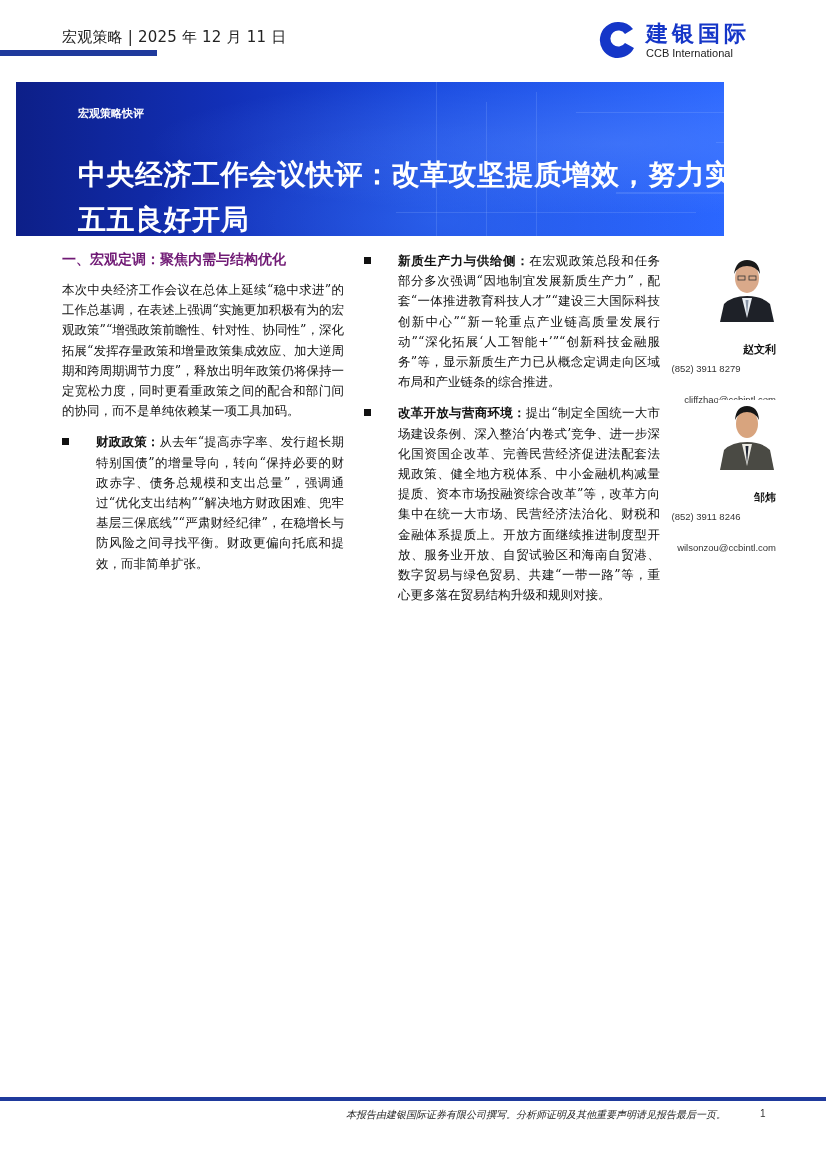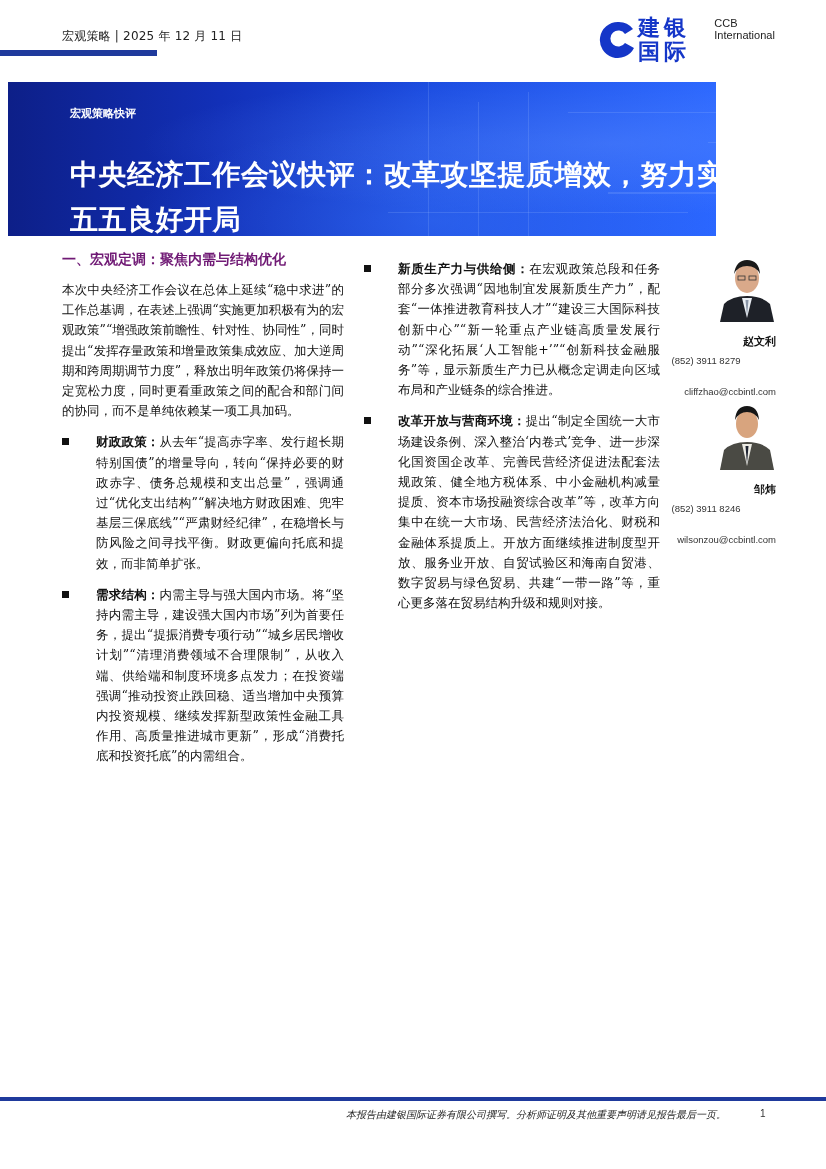--- a/index.html
+++ b/index.html
@@ -1,54 +1,54 @@
 <!DOCTYPE html>
 <html><head>
   <meta charset="utf-8">
   <style>
     * { box-sizing: border-box; margin: 0; padding: 0; }
     html, body { width: 826px; height: 1169px; background: #ffffff; overflow: hidden; }
     body { position: relative; font-family: "DejaVu Serif", "Liberation Serif", serif; color: #111; }
 
     
-    .top-meta { position: absolute; left: 62px; top: 28px; font-size: 12px; color: #222; letter-spacing: 0.2px; font-family: "DejaVu Sans", sans-serif; }
+    .top-meta { position: absolute; left: 62px; top: 28px; font-size: 15px; color: #222; letter-spacing: 0.2px; font-family: "DejaVu Sans", sans-serif; }
     .top-rule { position: absolute; left: 0; top: 50px; width: 157px; height: 6px; background: #1f3a9c; }
     .logo { position: absolute; left: 598px; top: 18px; width: 180px; height: 44px; display: flex; align-items: center; }
     .logo-mark { width: 40px; height: 40px; position: relative; }
-    .logo-text { display: flex; flex-direction: row; }
+    .logo-text { margin-left: 8px; display: flex; flex-direction: column; }
     .logo-cn { font-family: "DejaVu Sans", sans-serif; font-weight: bold; font-size: 22px; color: #1536c8; letter-spacing: 4px; line-height: 24px; }
     .logo-en { font-family: "Liberation Sans", sans-serif; font-size: 11px; color: #222; line-height: 12px; margin-top: 1px; }
 
     
-    .banner { position: absolute; left: 8px; top: 82px; width: 708px; height: 154px;
+    .banner { position: absolute; left: 16px; top: 82px; width: 708px; height: 154px;
       background:
         radial-gradient(ellipse at 85% 40%, rgba(90,140,255,0.45) 0%, rgba(60,100,255,0) 55%),
         radial-gradient(ellipse at 60% 90%, rgba(70,130,255,0.35) 0%, rgba(60,100,255,0) 50%),
         linear-gradient(90deg, #0d1f88 0%, #1230b8 30%, #1a4be0 60%, #2a66ff 100%);
       overflow: hidden; }
     .banner .deco-line { position: absolute; background: rgba(170,200,255,0.18); }
     .banner-kicker { position: absolute; left: 62px; top: 24px; font-family: "DejaVu Sans", sans-serif; font-weight: bold; font-size: 11px; color: #fff; }
     .banner-title { position: absolute; left: 62px; top: 50px; width: 740px; font-family: "DejaVu Sans", sans-serif; font-weight: bold; font-size: 28px; line-height: 45px; color: #fff; letter-spacing: 0.5px; margin-top: 20px; }
 
     
     .section-title { position: absolute; left: 62px; top: 251px; font-family: "DejaVu Sans", sans-serif; font-weight: bold; font-size: 14px; color: #701a75; }
 
     
     .col { position: absolute; font-size: 12.5px; line-height: 20.2px; color: #111; text-align: justify; }
     .col-left { left: 62px; top: 280px; width: 282px; }
-    .col-mid { left: 364px; top: 251px; width: 296px; margin-top: 8px; }
+    .col-mid { left: 364px; top: 251px; width: 296px; }
     .para { margin-bottom: 11px; }
     .bullet { position: relative; padding-left: 34px; margin-bottom: 11px; }
     .bullet .sq { position: absolute; left: 0; top: 6px; width: 7px; height: 7px; background: #111; }
     .bullet .lead { font-weight: bold; font-family: "DejaVu Sans", sans-serif; }
 
     
     .analyst { position: absolute; right: 50px; width: 140px; text-align: right; font-family: "Liberation Sans", sans-serif; }
     .analyst .photo { width: 58px; height: 70px; margin-left: auto; margin-right: 0; position: relative; overflow: hidden; background: #fff; }
-    .analyst .name { font-family: "DejaVu Sans", sans-serif; font-weight: bold; font-size: 11px; color: #111; margin-top: 12px; }
+    .analyst .name { font-family: "DejaVu Sans", sans-serif; font-weight: bold; font-size: 11px; color: #111; margin-top: 20px; }
     .analyst .phone { font-size: 9.5px; color: #333; margin-top: 6px; text-align: center; }
     .analyst .email { font-size: 9.5px; color: #333; margin-top: 20px; }
 
     
     .footer-rule { position: absolute; left: 0; top: 1097px; width: 826px; height: 4px; background: #1f3a9c; }
     .footer-note { position: absolute; left: 0; width: 726px; top: 1108px; text-align: right; font-size: 10px; font-style: italic; color: #222; }
     .page-num { position: absolute; left: 760px; top: 1108px; font-size: 10px; color: #333; font-family: "Liberation Sans", sans-serif; }
   </style>
 </head>
 <body>
@@ -78,32 +78,28 @@
   <div class="deco-line" style="left:600px; top:110px; width:226px; height:2px;"></div>
   <div class="deco-line" style="left:700px; top:60px; width:126px; height:1px;"></div>
   <div class="deco-line" style="left:380px; top:130px; width:300px; height:1px;"></div>
   <div class="banner-kicker">宏观策略快评</div>
   <div class="banner-title">中央经济工作会议快评：改革攻坚提质增效，努力实现十五五良好开局</div>
 </div>
 
 <div class="section-title">一、宏观定调：聚焦内需与结构优化</div>
 
 <div class="col col-left">
-  <p class="para">本次中央经济工作会议在总体上延续“稳中求进”的工作总基调，在表述上强调“实施更加积极有为的宏观政策”“增强政策前瞻性、针对性、协同性”，同时提出“发挥存量政策和增量政策集成效应、加大逆周期和跨周期调节力度”，释放出明年政策仍将保持一定宽松力度，同时更看重政策之间的配合和部门间的协同，而不是单纯依赖某一项工具加码。</p>
+  <p class="para">本次中央经济工作会议在总体上延续“稳中求进”的工作总基调，在表述上强调“实施更加积极有为的宏观政策”“增强政策前瞻性、针对性、协同性”，深化拓展“发挥存量政策和增量政策集成效应、加大逆周期和跨周期调节力度”，释放出明年政策仍将保持一定宽松力度，同时更看重政策之间的配合和部门间的协同，而不是单纯依赖某一项工具加码。</p>
 
   <div class="bullet">
     <span class="sq"></span>
     <span class="lead">财政政策：</span><span>从去年“提高赤字率、发行超长期特别国债”的增量导向，转向“保持必要的财政赤字、债务总规模和支出总量”，强调通过“优化支出结构”“解决地方财政困难、兜牢基层三保底线”“严肃财经纪律”，在稳增长与防风险之间寻找平衡。财政更偏向托底和提效，而非简单扩张。</span>
   </div>
 
 
-  <div class="bullet">
-    <span class="sq"></span>
-    <span class="lead">需求结构：</span><span>内需主导与强大国内市场。将“坚持内需主导，建设强大国内市场”列为首要任务，提出“提振消费专项行动”“城乡居民增收计划”“清理消费领域不合理限制”，从收入端、供给端和制度环境多点发力；在投资端强调“推动投资止跌回稳、适当增加中央预算内投资规模、继续发挥新型政策性金融工具作用、高质量推进城市更新”，形成“消费托底和投资托底”的内需组合。</span>
-  </div>
 </div>
 
 <div class="col col-mid">
   <div class="bullet">
     <span class="sq"></span>
     <span class="lead">新质生产力与供给侧：</span><span>在宏观政策总段和任务部分多次强调“因地制宜发展新质生产力”，配套“一体推进教育科技人才”“建设三大国际科技创新中心”“新一轮重点产业链高质量发展行动”“深化拓展‘人工智能+’”“创新科技金融服务”等，显示新质生产力已从概念定调走向区域布局和产业链条的综合推进。</span>
   </div>
 
   <div class="bullet">
     <span class="sq"></span>

